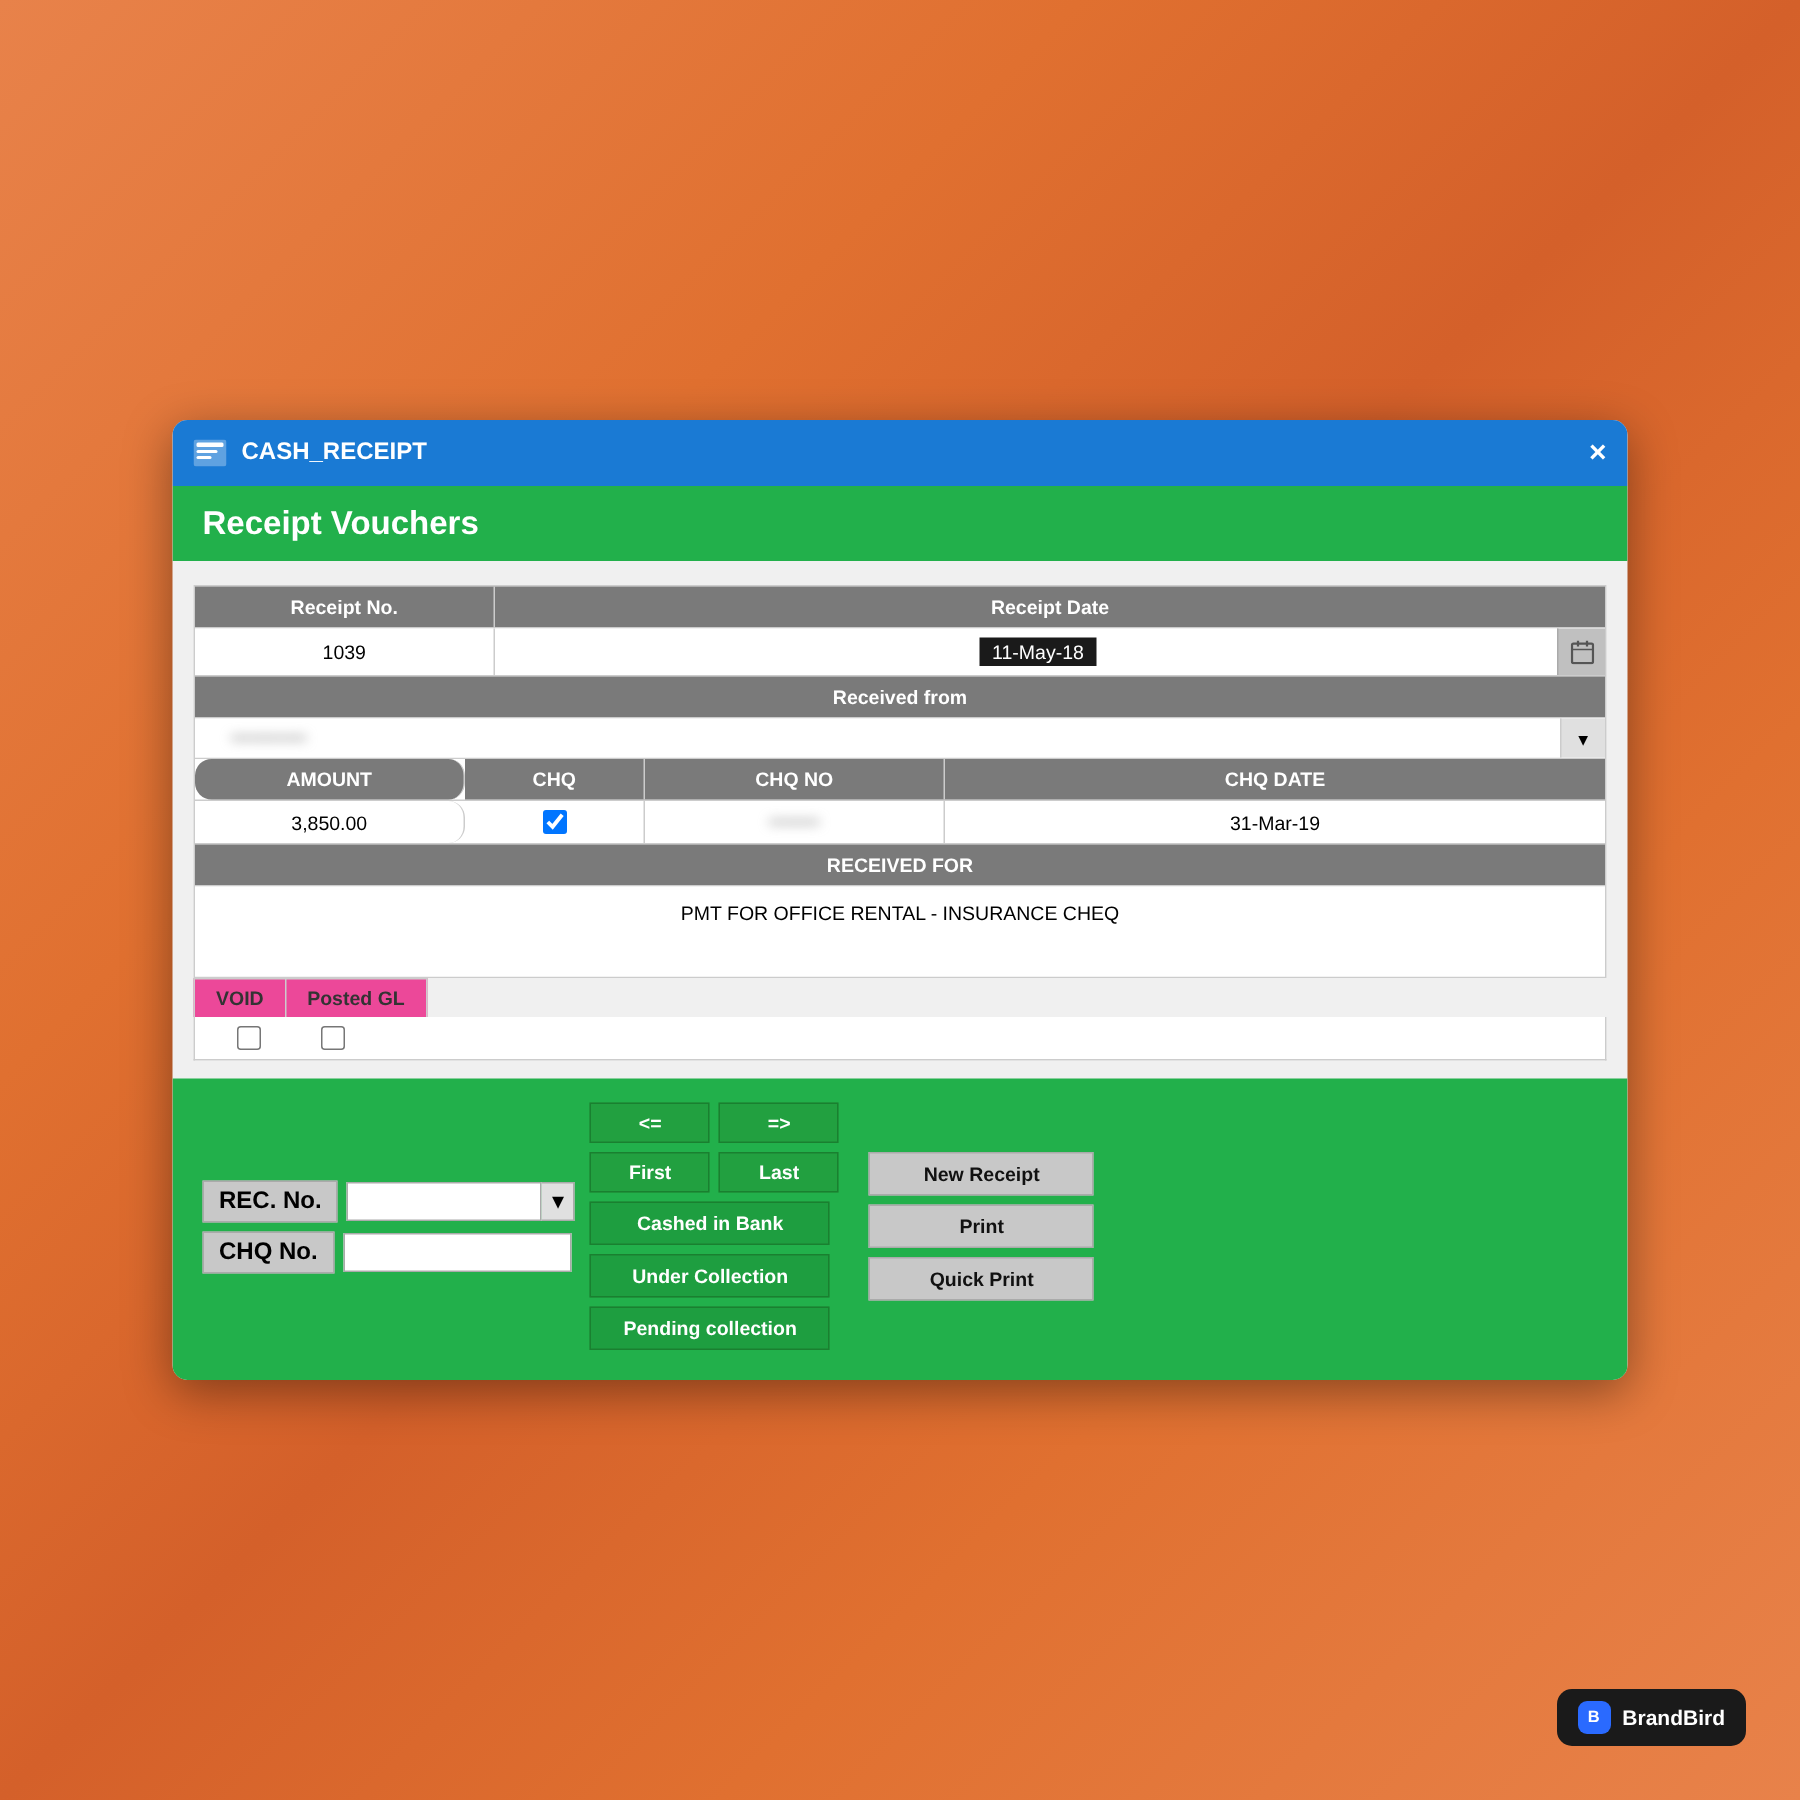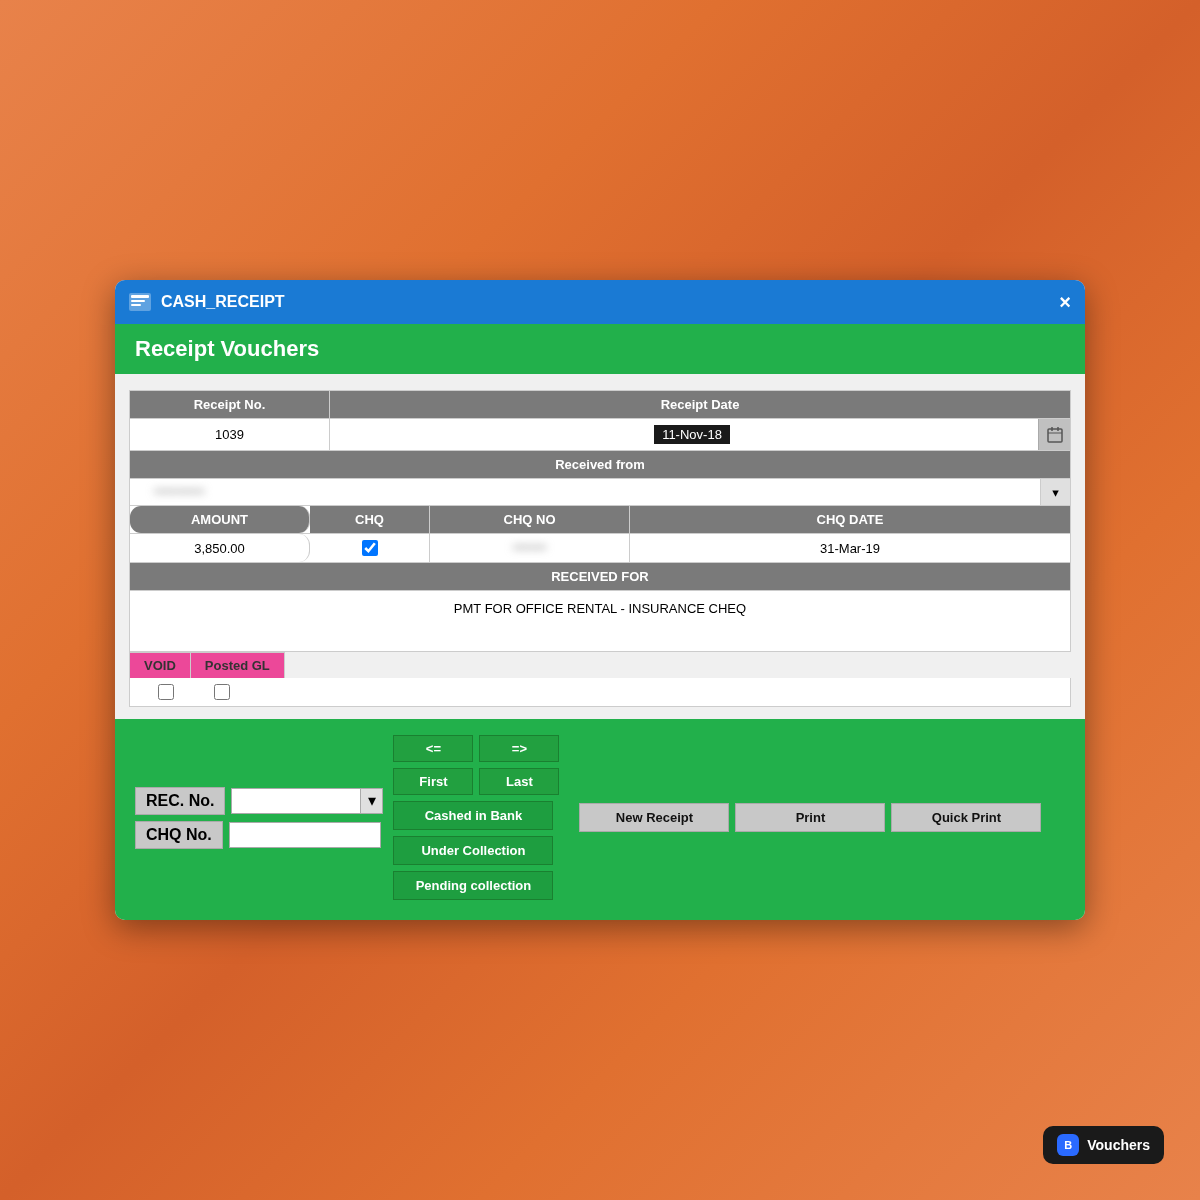--- a/index.html
+++ b/index.html
@@ -315,20 +315,21 @@
       padding: 5px 20px;
       font-size: 13px;
       font-weight: bold;
       cursor: pointer;
       min-width: 80px;
       text-align: center;
     }
 
     .action-buttons {
       display: flex;
+      flex-direction: column;
       gap: 6px;
       margin-left: 10px;
     }
 
     .action-btn {
       background: #c8c8c8;
       color: #111;
       border: 1px solid #aaa;
       padding: 6px 20px;
       font-size: 13px;
@@ -411,21 +412,21 @@
   <div class="form-area">
 
     <div class="form-row">
       <div class="cell-header receipt-no-header">Receipt No.</div>
       <div class="cell-header receipt-date-header">Receipt Date</div>
     </div>
 
     <div class="form-row">
       <div class="cell-value receipt-no-value">1039</div>
       <div class="cell-value receipt-date-value" style="position:relative; display:flex; align-items:center; justify-content:center; flex:1; padding-right:40px;">
-        <span class="date-highlight">11-Nov-18</span>
+        <span class="date-highlight">11-May-18</span>
         <div class="calendar-btn">
           <svg width="16" height="16" viewBox="0 0 16 16">
             <rect x="1" y="2" width="14" height="13" rx="1" fill="none" stroke="#555" stroke-width="1.5"></rect>
             <line x1="5" y1="0" x2="5" y2="4" stroke="#555" stroke-width="1.5"></line>
             <line x1="11" y1="0" x2="11" y2="4" stroke="#555" stroke-width="1.5"></line>
             <line x1="1" y1="6" x2="15" y2="6" stroke="#555" stroke-width="1"></line>
           </svg>
         </div>
       </div>
     </div>
@@ -518,14 +519,14 @@
         <button class="action-btn">New Receipt</button>
         <button class="action-btn">Print</button>
         <button class="action-btn">Quick Print</button>
       </div>
     </div>
   </div>
 </div>
 
 <div class="brandbird">
   <div class="bb-icon">B</div>
-  <span>Vouchers</span>
+  <span>BrandBird</span>
 </div>
 
 </body></html>

